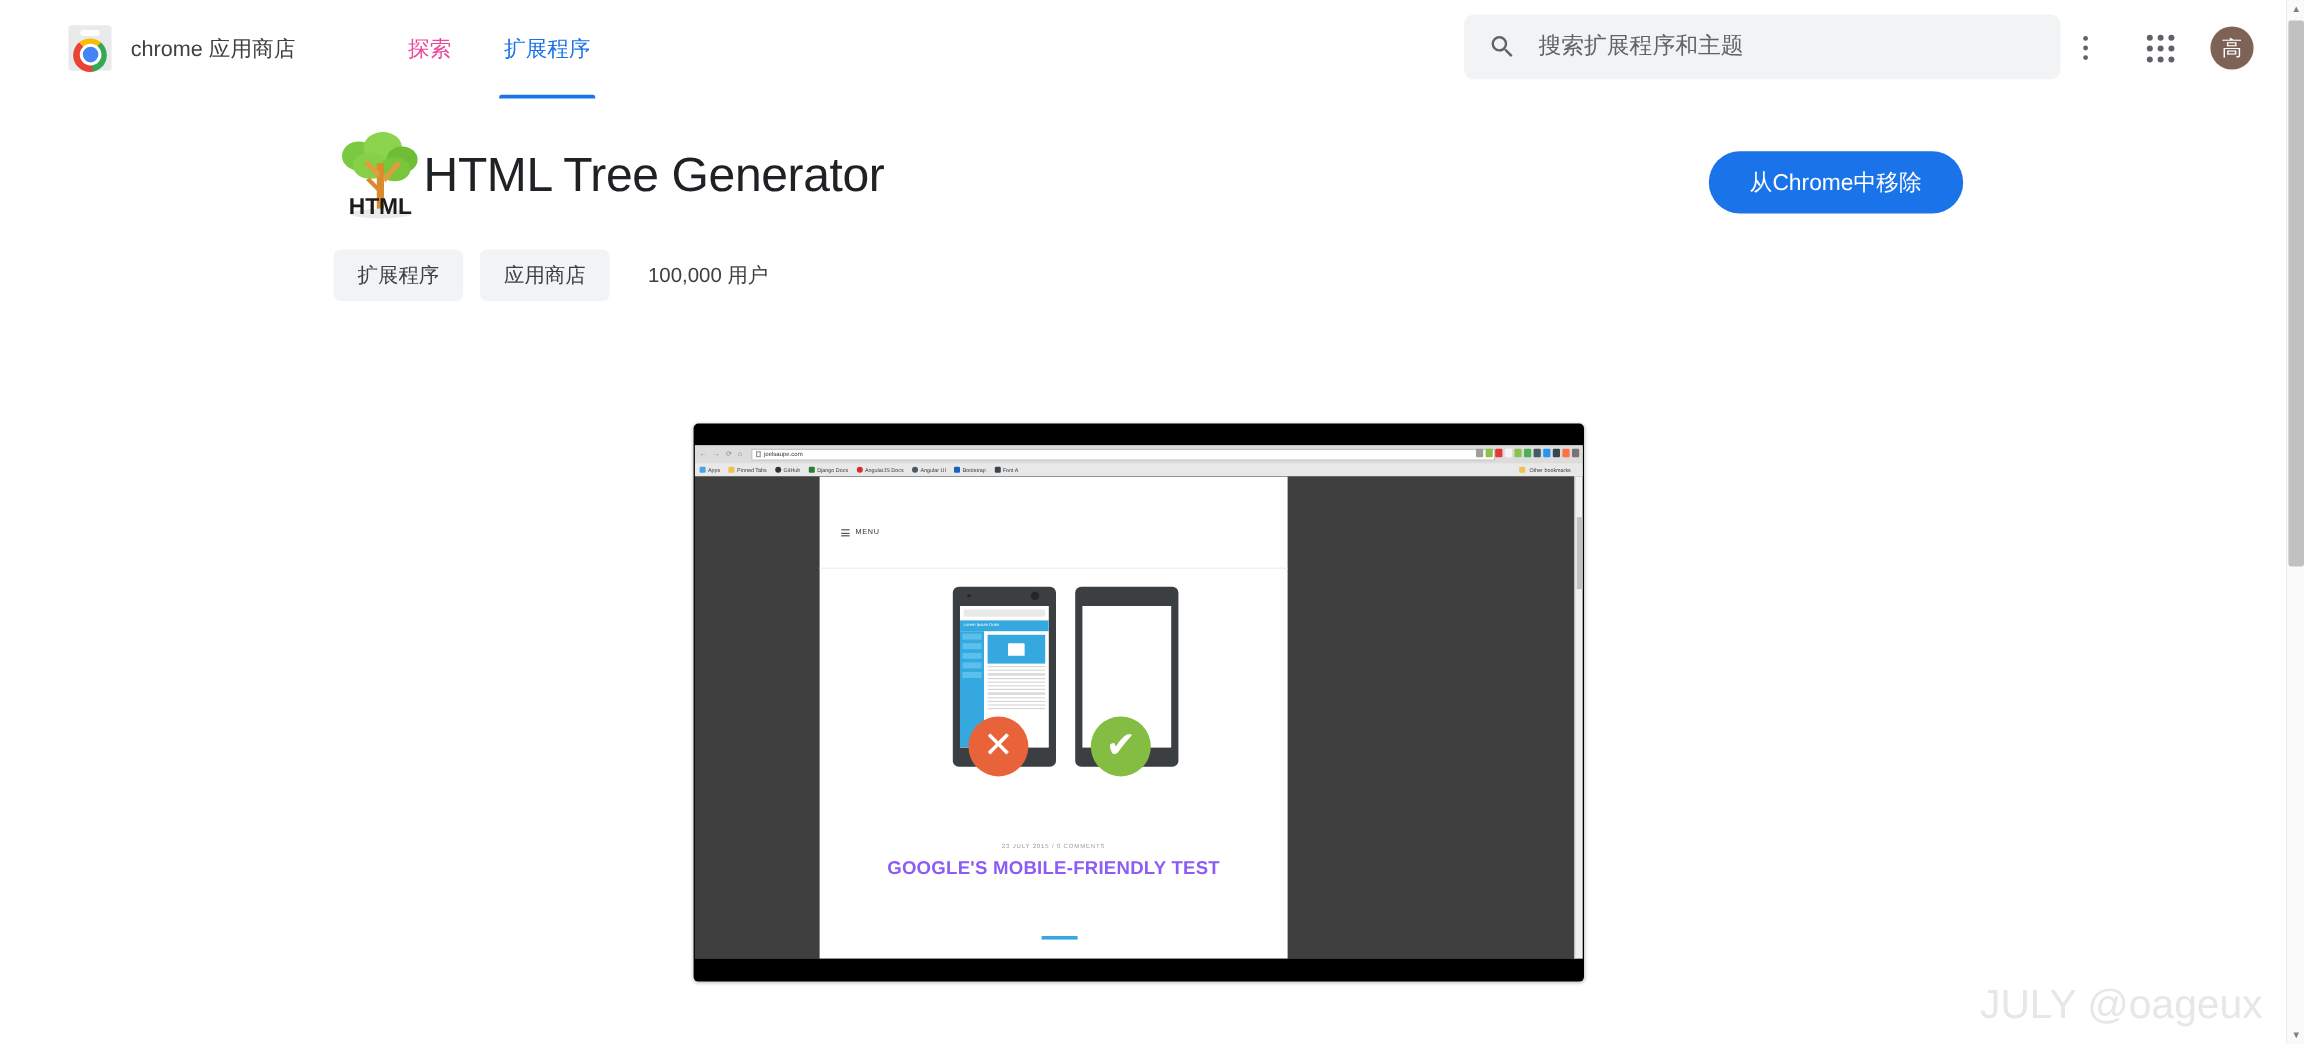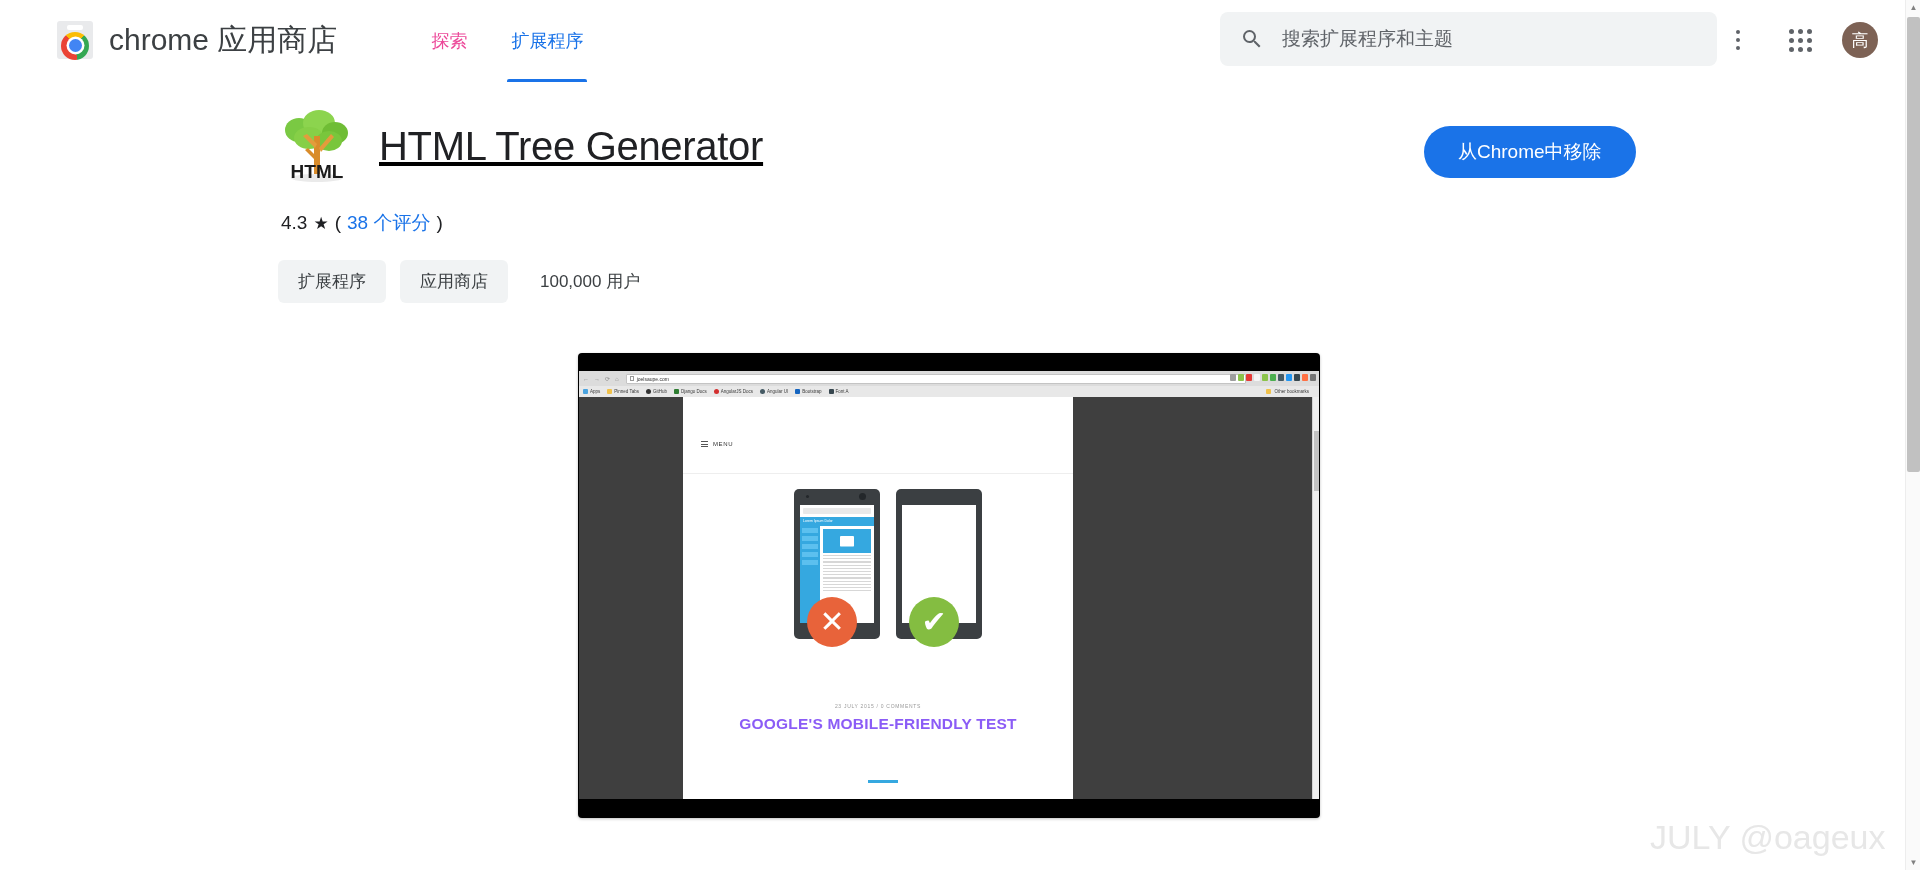--- a/index.html
+++ b/index.html
@@ -39,21 +39,21 @@
     border-radius: 50%; overflow: hidden;
     background: conic-gradient(from 200deg, #ea4335 0deg 120deg, #fbbc05 120deg 200deg, #34a853 200deg 330deg, #ea4335 330deg 360deg);
   }
   .chrome-logo .circle::after {
     content: ""; position: absolute; left: 50%; top: 50%;
     width: 13px; height: 13px; margin: -6.5px 0 0 -6.5px;
     border-radius: 50%; background: #4285f4;
     box-shadow: 0 0 0 2.5px #ffffff;
   }
   .brand-title {
-    font-size: 30px; color: #3c4043; font-weight: 400; white-space: nowrap;
+    font-size: 18px; color: #3c4043; font-weight: 400; white-space: nowrap;
   }
   .nav {
     display: flex; align-items: center; margin-left: 72px; height: 82px;
   }
   .nav-item {
     position: relative; height: 82px; display: flex; align-items: center;
     padding: 0 22px; font-size: 18px; color: #ec4899; cursor: pointer;
     white-space: nowrap;
   }
   .nav-item.active { color: #1a73e8; }
@@ -97,22 +97,20 @@
     display: flex; align-items: center; justify-content: center;
     font-size: 17px; cursor: pointer;
   }
 
   
   .detail {
     position: absolute; left: 0; top: 82px; width: 1905px;
   }
   .title-row {
     display: flex; align-items: center; margin-left: 281px; margin-top: 26px;
-    gap: 26px;
-    text-decoration: underline;
   }
   .ext-icon { width: 72px; height: 76px; position: relative; flex: none; }
   .ext-title {
     font-size: 40px; font-weight: 500; color: #202124; letter-spacing: -0.3px;
     white-space: nowrap;
   }
   .rating-row {
     margin-left: 281px; margin-top: 26px;
     font-size: 19px; color: #202124; display: flex; align-items: baseline; gap: 6px;
   }
@@ -333,27 +331,20 @@
         <path d="M34 40 L22 28 L26 26 L36 36 Z" fill="#e39c3c"></path>
         <path d="M38 40 L50 26 L53 29 L40 44 Z" fill="#e39c3c"></path>
         <path d="M34 52 L24 42 L27 40 L36 49 Z" fill="#d98c2b"></path>
         <ellipse cx="36" cy="70" rx="26" ry="4" fill="#d9d9d9" opacity=".55"></ellipse>
         <text x="36" y="70" font-size="19" font-weight="700" text-anchor="middle" font-family="Liberation Sans, sans-serif" fill="#1b1b1b">HTML</text>
       </svg>
     </div>
     <h1 class="ext-title">HTML Tree Generator</h1>
   </div>
 
-  <div class="rating-row">
-    <span>4.3</span>
-    <span class="star">★</span>
-    <span>(</span>
-      <span class="rating-link">38 个评分</span>
-      <span>)</span>
-  </div>
 
   <div class="tags-row">
     <span class="tag">扩展程序</span>
     <span class="tag">应用商店</span>
     <span class="users-count">100,000 用户</span>
   </div>
 
   <button class="remove-btn">从Chrome中移除</button>
 </div>
 

